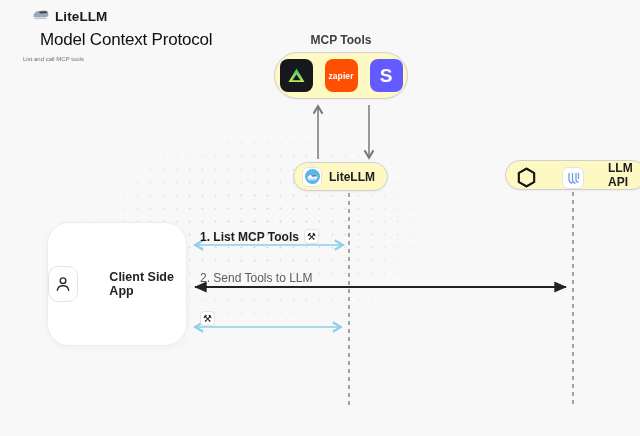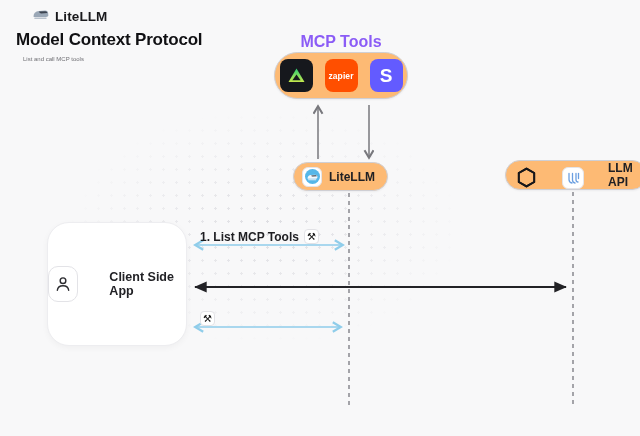--- a/index.html
+++ b/index.html
@@ -18,31 +18,31 @@
     background-image: radial-gradient(#d9d9de 1.1px, transparent 1.2px);
     background-size: 13px 13px;
     -webkit-mask-image: radial-gradient(ellipse 55% 55% at 50% 50%, rgba(0,0,0,.9), transparent 75%);
     mask-image: radial-gradient(ellipse 55% 55% at 50% 50%, rgba(0,0,0,.9), transparent 75%);
     pointer-events: none;
   }
 
   
   .brand-row { position: absolute; left: 20px; top: 7px; display: flex; align-items: center; gap: 6px; }
   .brand-row .brand-text { font-size: 13.5px; font-weight: 700; letter-spacing: .1px; color: #19191c; }
-  .page-title { position: absolute; left: 4px; top: 30px; font-size: 17px; font-weight: 700; letter-spacing: -.2px; color: #101013; }
+  .page-title { position: absolute; left: 28px; top: 30px; font-size: 17px; font-weight: 400; letter-spacing: -.2px; color: #101013; }
   .page-subtitle { position: absolute; left: 11px; top: 56px; font-size: 6px; color: #6f6f74; }
 
   
   .pill {
-    position: absolute; background: #fdba74; border: 1px solid #cfcfd4;
+    position: absolute; background: #fef9c3; border: 1px solid #cfcfd4;
     border-radius: 999px; display: flex; align-items: center;
     box-shadow: 0 1px 2px rgba(20,20,30,.05);
   }
   .mcp-label { position: absolute; left: 262px; top: 33px; width: 134px; text-align: center;
-    font-size: 16px; font-weight: 600; color: #8b5cf6; }
+    font-size: 12px; font-weight: 600; color: #404040; }
   .mcp-pill { left: 262px; top: 52px; width: 134px; height: 47px; justify-content: center; gap: 12px; }
   .tool-tile {
     width: 33px; height: 33px; border-radius: 8px; display: flex;
     align-items: center; justify-content: center; color: #fff;
   }
   .tool-tile.zapier { font-size: 8.5px; font-weight: 700; letter-spacing: .1px; }
   .tool-tile.stripe { font-size: 19px; font-weight: 700; }
 
   .litellm-pill { left: 281px; top: 162px; width: 95px; height: 29px; padding: 0 8px; gap: 7px; border-radius: 15px; }
   .litellm-pill .node-label, .llmapi-pill .node-label { font-size: 12px; font-weight: 600; color: #202024; }
@@ -194,17 +194,20 @@
         </g>
       </svg>
     </span>
     <span class="node-label">Client Side App</span>
   </div>
 
   <div class="seq-label dark" style="left:188px; top:229px">
     <span>1. List MCP Tools</span>
     <span class="tool-glyph">⚒</span>
   </div>
+  <div class="seq-label gray" style="left:188px; top:271px">
+    <span>2. Send Tools to LLM</span>
+  </div>
   <div class="seq-label dark" style="left:188px; top:311px">
     <span class="tool-glyph">⚒</span>
   </div>
 
 </div>
 
 </body></html>

